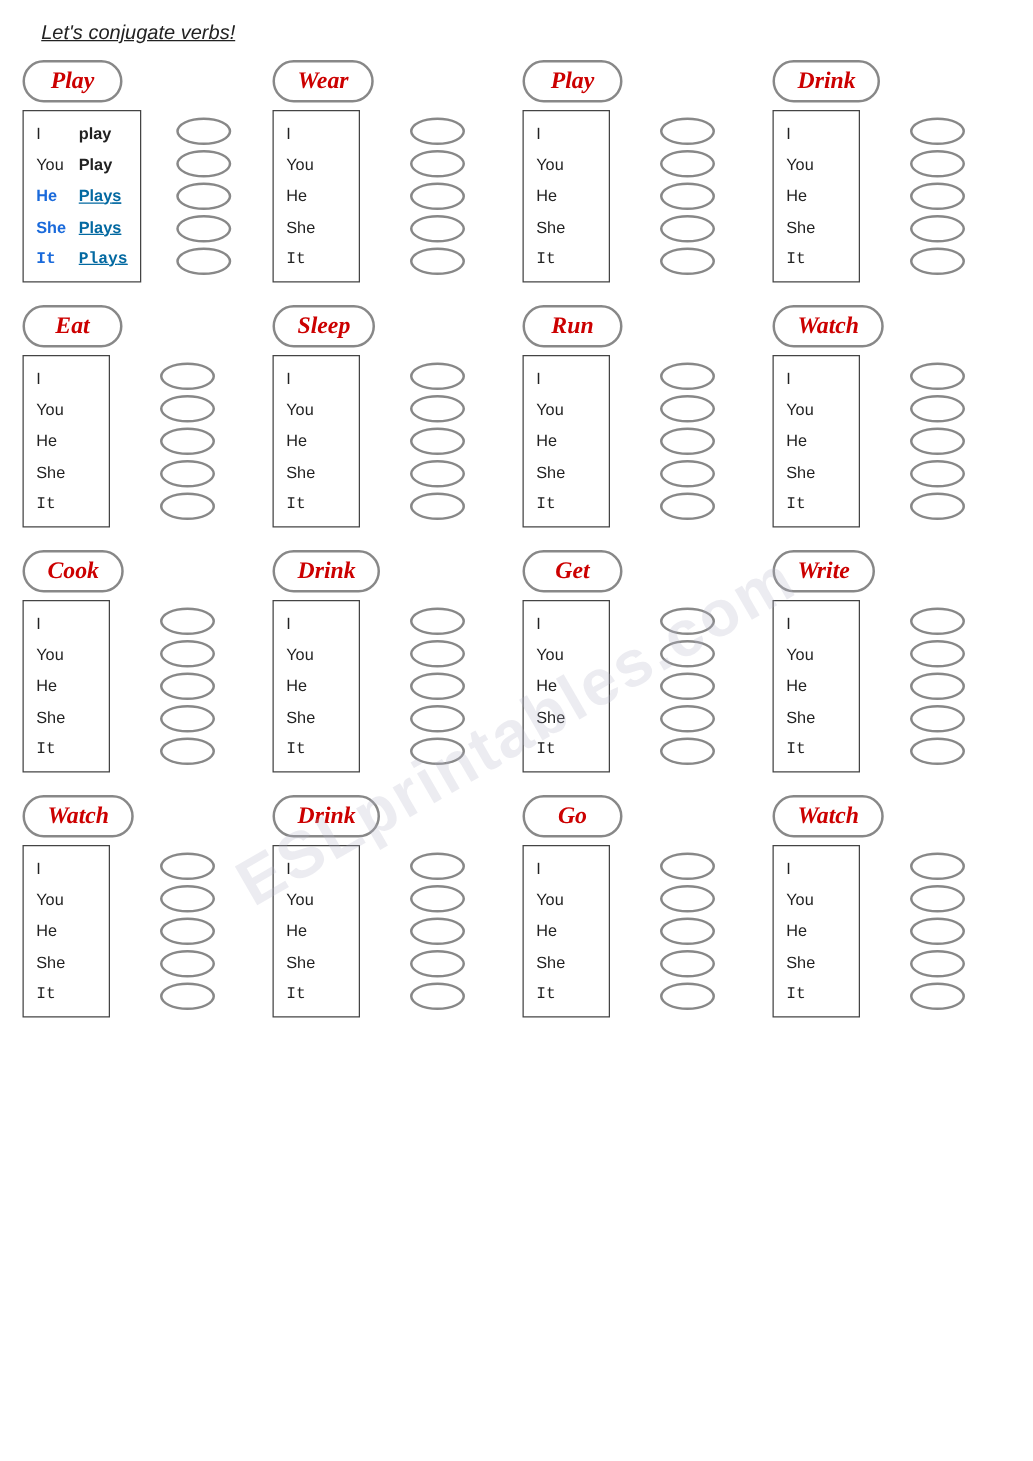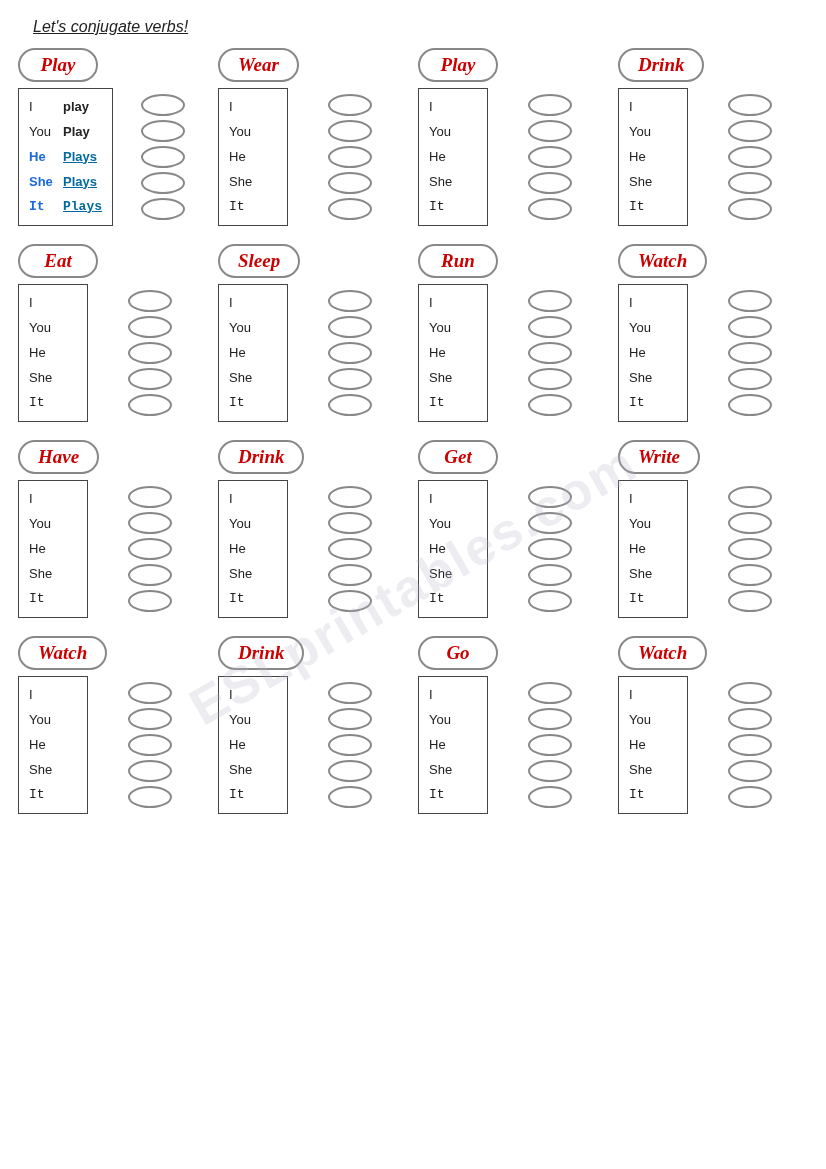--- a/index.html
+++ b/index.html
@@ -375,21 +375,21 @@
         <div class="ovals-col">
           <div class="oval"></div>
           <div class="oval"></div>
           <div class="oval"></div>
           <div class="oval"></div>
           <div class="oval"></div>
         </div>
       </div>
     </div>
     <div class="verb-card">
-      <div class="verb-label">Have</div>
+      <div class="verb-label">Cook</div>
       <div class="card-body">
         <div class="pronouns-box">
           <div class="pronoun-row">
             <span class="pronoun-label">I</span>
           </div>
           <div class="pronoun-row">
             <span class="pronoun-label">You</span>
           </div>
           <div class="pronoun-row">
             <span class="pronoun-label">He</span>

